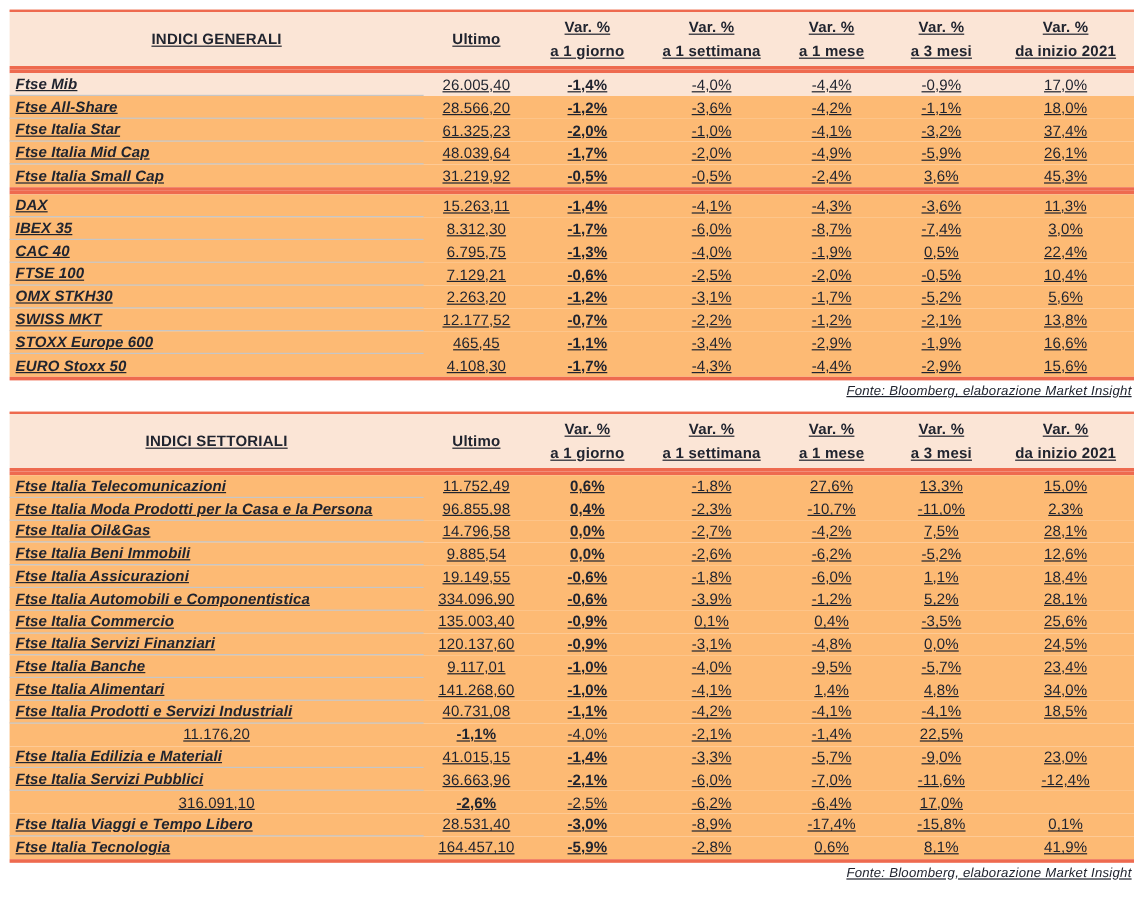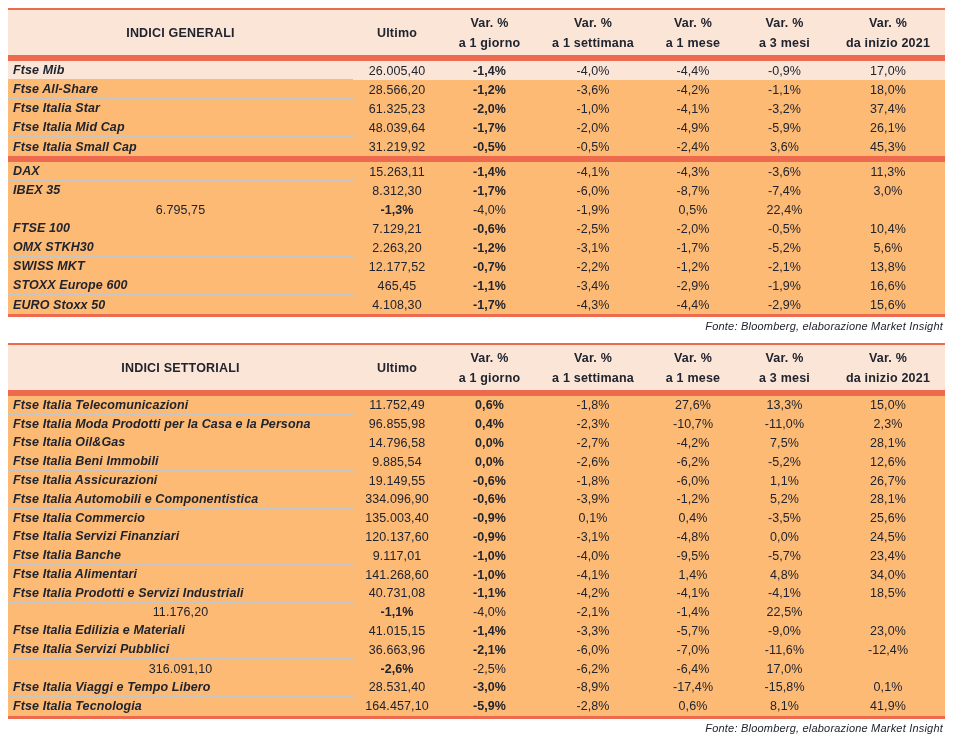--- a/index.html
+++ b/index.html
@@ -4,21 +4,21 @@
 <style>
   :root{
     --peach:#fbe5d6;
     --salmon:#ee6a4f;
     --grayline:#c6c6c6;
     --ink:#20242f;
   }
   *{box-sizing:border-box;margin:0;padding:0;}
   html,body{width:953px;height:756px;background:#fff;overflow:hidden;}
   body{font-family:"Liberation Sans", sans-serif;color:var(--ink);}
-  .page{padding:8px 25px 0 8px;}
+  .page{padding:8px 25px 0 8px;text-decoration:underline;}
   .tbl{width:937px;}
   .tbl + .tbl{margin-top:11px;}
 
   .thead{
     display:grid;
     grid-template-columns:345px 88px 97px 110px 90px 93px 114px;
     background:var(--peach);
     border-top:2px solid var(--salmon);
     height:47px;
   }
@@ -155,20 +155,21 @@
         <div class="row">
           <div class="cell name">IBEX 35</div>
           <div class="cell num">8.312,30</div>
           <div class="cell num bold">-1,7%</div>
           <div class="cell num">-6,0%</div>
           <div class="cell num">-8,7%</div>
           <div class="cell num">-7,4%</div>
           <div class="cell num">3,0%</div>
         </div>
         <div class="row">
+          <div class="cell name">CAC 40</div>
           <div class="cell num">6.795,75</div>
           <div class="cell num bold">-1,3%</div>
           <div class="cell num">-4,0%</div>
           <div class="cell num">-1,9%</div>
           <div class="cell num">0,5%</div>
           <div class="cell num">22,4%</div>
         </div>
         <div class="row">
           <div class="cell name">FTSE 100</div>
           <div class="cell num">7.129,21</div>
@@ -285,21 +286,21 @@
           <div class="cell num">-5,2%</div>
           <div class="cell num">12,6%</div>
         </div>
         <div class="row">
           <div class="cell name">Ftse Italia Assicurazioni</div>
           <div class="cell num">19.149,55</div>
           <div class="cell num bold">-0,6%</div>
           <div class="cell num">-1,8%</div>
           <div class="cell num">-6,0%</div>
           <div class="cell num">1,1%</div>
-          <div class="cell num">26,7%</div>
+          <div class="cell num">18,4%</div>
         </div>
         <div class="row">
           <div class="cell name">Ftse Italia Automobili e Componentistica</div>
           <div class="cell num">334.096,90</div>
           <div class="cell num bold">-0,6%</div>
           <div class="cell num">-3,9%</div>
           <div class="cell num">-1,2%</div>
           <div class="cell num">5,2%</div>
           <div class="cell num">28,1%</div>
         </div>

